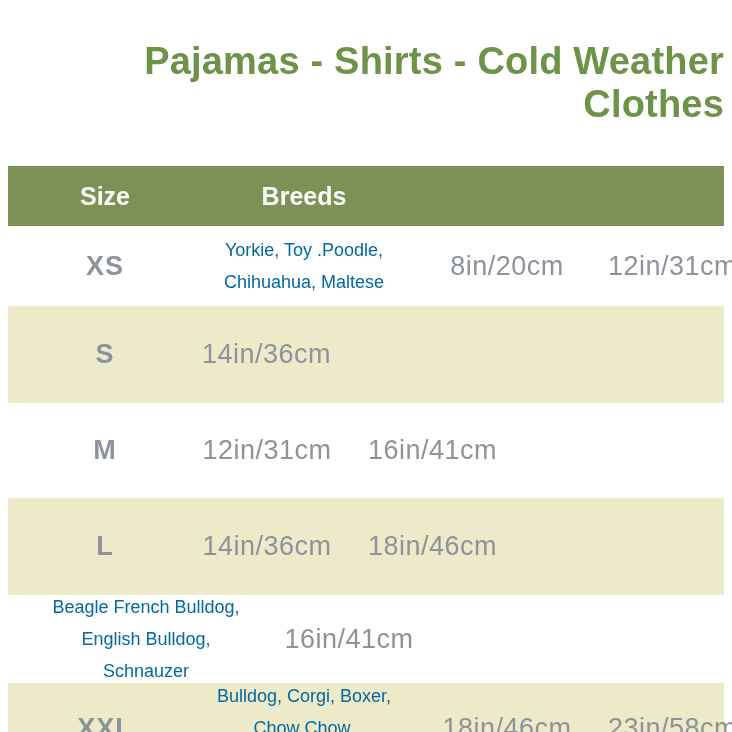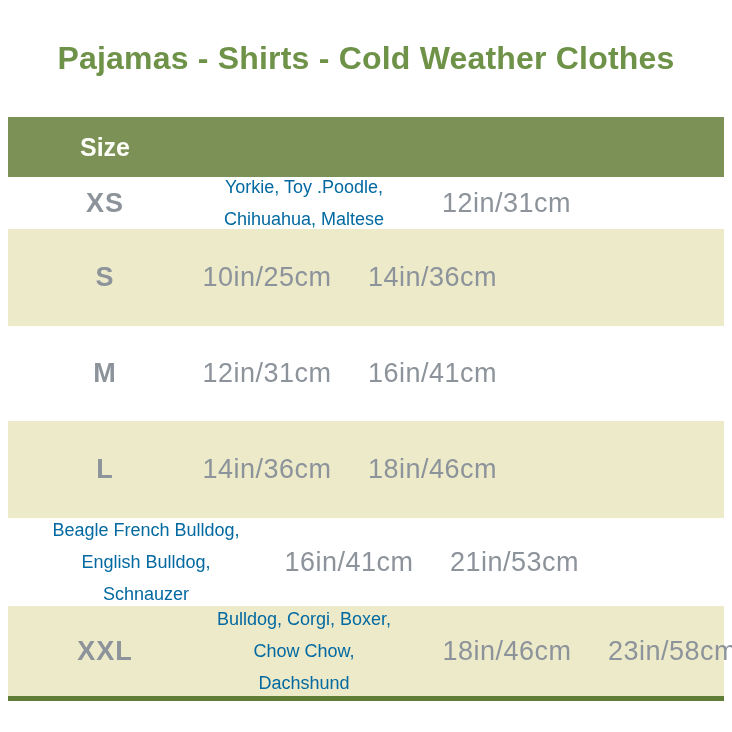--- a/index.html
+++ b/index.html
@@ -3,22 +3,22 @@
 <meta charset="utf-8">
 <style>
   html,body{margin:0;padding:0;}
   body{
     width:732px;height:732px;background:#ffffff;
     font-family:"Liberation Sans",sans-serif;
     overflow:hidden;
   }
   .page-title{
     margin:40px 8px 0;
-    text-align:center;
-    font-size:32px;
+    text-align:right;
+    font-size:38px;
     font-weight:600;
     letter-spacing:0.2px;
     color:#6E9248;
   }
   .size-table{
     margin:40px 8px 0;
     border-bottom:5px solid #5F7D34;
   }
   .t-row{display:flex;align-items:center;}
   .c1{width:158px;}
@@ -35,21 +35,21 @@
     height:60px;
   }
   .head-row .cell{
     color:#FDFDF8;
     font-size:25px;
     font-weight:700;
     white-space:pre;
   }
   .row-white{background:#ffffff;}
   .row-cream{background:#EDEAC9;}
-  .h-xs{height:52px;}
+  .h-xs{height:80px;}
   .h-s{height:97px;}
   .h-m{height:95px;}
   .h-l{height:97px;}
   .h-xl{height:88px;}
   .h-xxl{height:90px;}
   .size-cell{
     color:#8C939A;
     font-size:27px;
     font-weight:700;
     letter-spacing:1px;
@@ -68,53 +68,53 @@
 </style>
 </head>
 <body>
 
 <h1 class="page-title">Pajamas - Shirts - Cold Weather Clothes</h1>
 
 <div class="size-table">
 
   <div class="t-row head-row">
     <div class="cell c1">Size</div>
+    <div class="cell c2">Breeds</div>
   </div>
 
   <div class="t-row row-white h-xs">
     <div class="cell c1 size-cell">XS</div>
     <div class="cell c2 breeds-cell">Yorkie, Toy .Poodle,
 Chihuahua, Maltese</div>
+    <div class="cell c3 measure-cell">8in/20cm</div>
     <div class="cell c4 measure-cell">12in/31cm</div>
   </div>
 
   <div class="t-row row-cream h-s">
     <div class="cell c1 size-cell">S</div>
-    <div class="cell c3 measure-cell">10in/25cm</div>
     <div class="cell c4 measure-cell">14in/36cm</div>
   </div>
 
   <div class="t-row row-white h-m">
     <div class="cell c1 size-cell">M</div>
     <div class="cell c3 measure-cell">12in/31cm</div>
     <div class="cell c4 measure-cell">16in/41cm</div>
   </div>
 
   <div class="t-row row-cream h-l">
     <div class="cell c1 size-cell">L</div>
     <div class="cell c3 measure-cell">14in/36cm</div>
     <div class="cell c4 measure-cell">18in/46cm</div>
   </div>
 
   <div class="t-row row-white h-xl">
     <div class="cell c2 breeds-cell">Beagle French Bulldog,
 English Bulldog,
 Schnauzer</div>
     <div class="cell c3 measure-cell">16in/41cm</div>
-    <div class="cell c4 measure-cell">21in/53cm</div>
   </div>
 
   <div class="t-row row-cream h-xxl">
     <div class="cell c1 size-cell">XXL</div>
     <div class="cell c2 breeds-cell">Bulldog, Corgi, Boxer,
 Chow Chow,
 Dachshund</div>
     <div class="cell c3 measure-cell">18in/46cm</div>
     <div class="cell c4 measure-cell">23in/58cm</div>
   </div>

